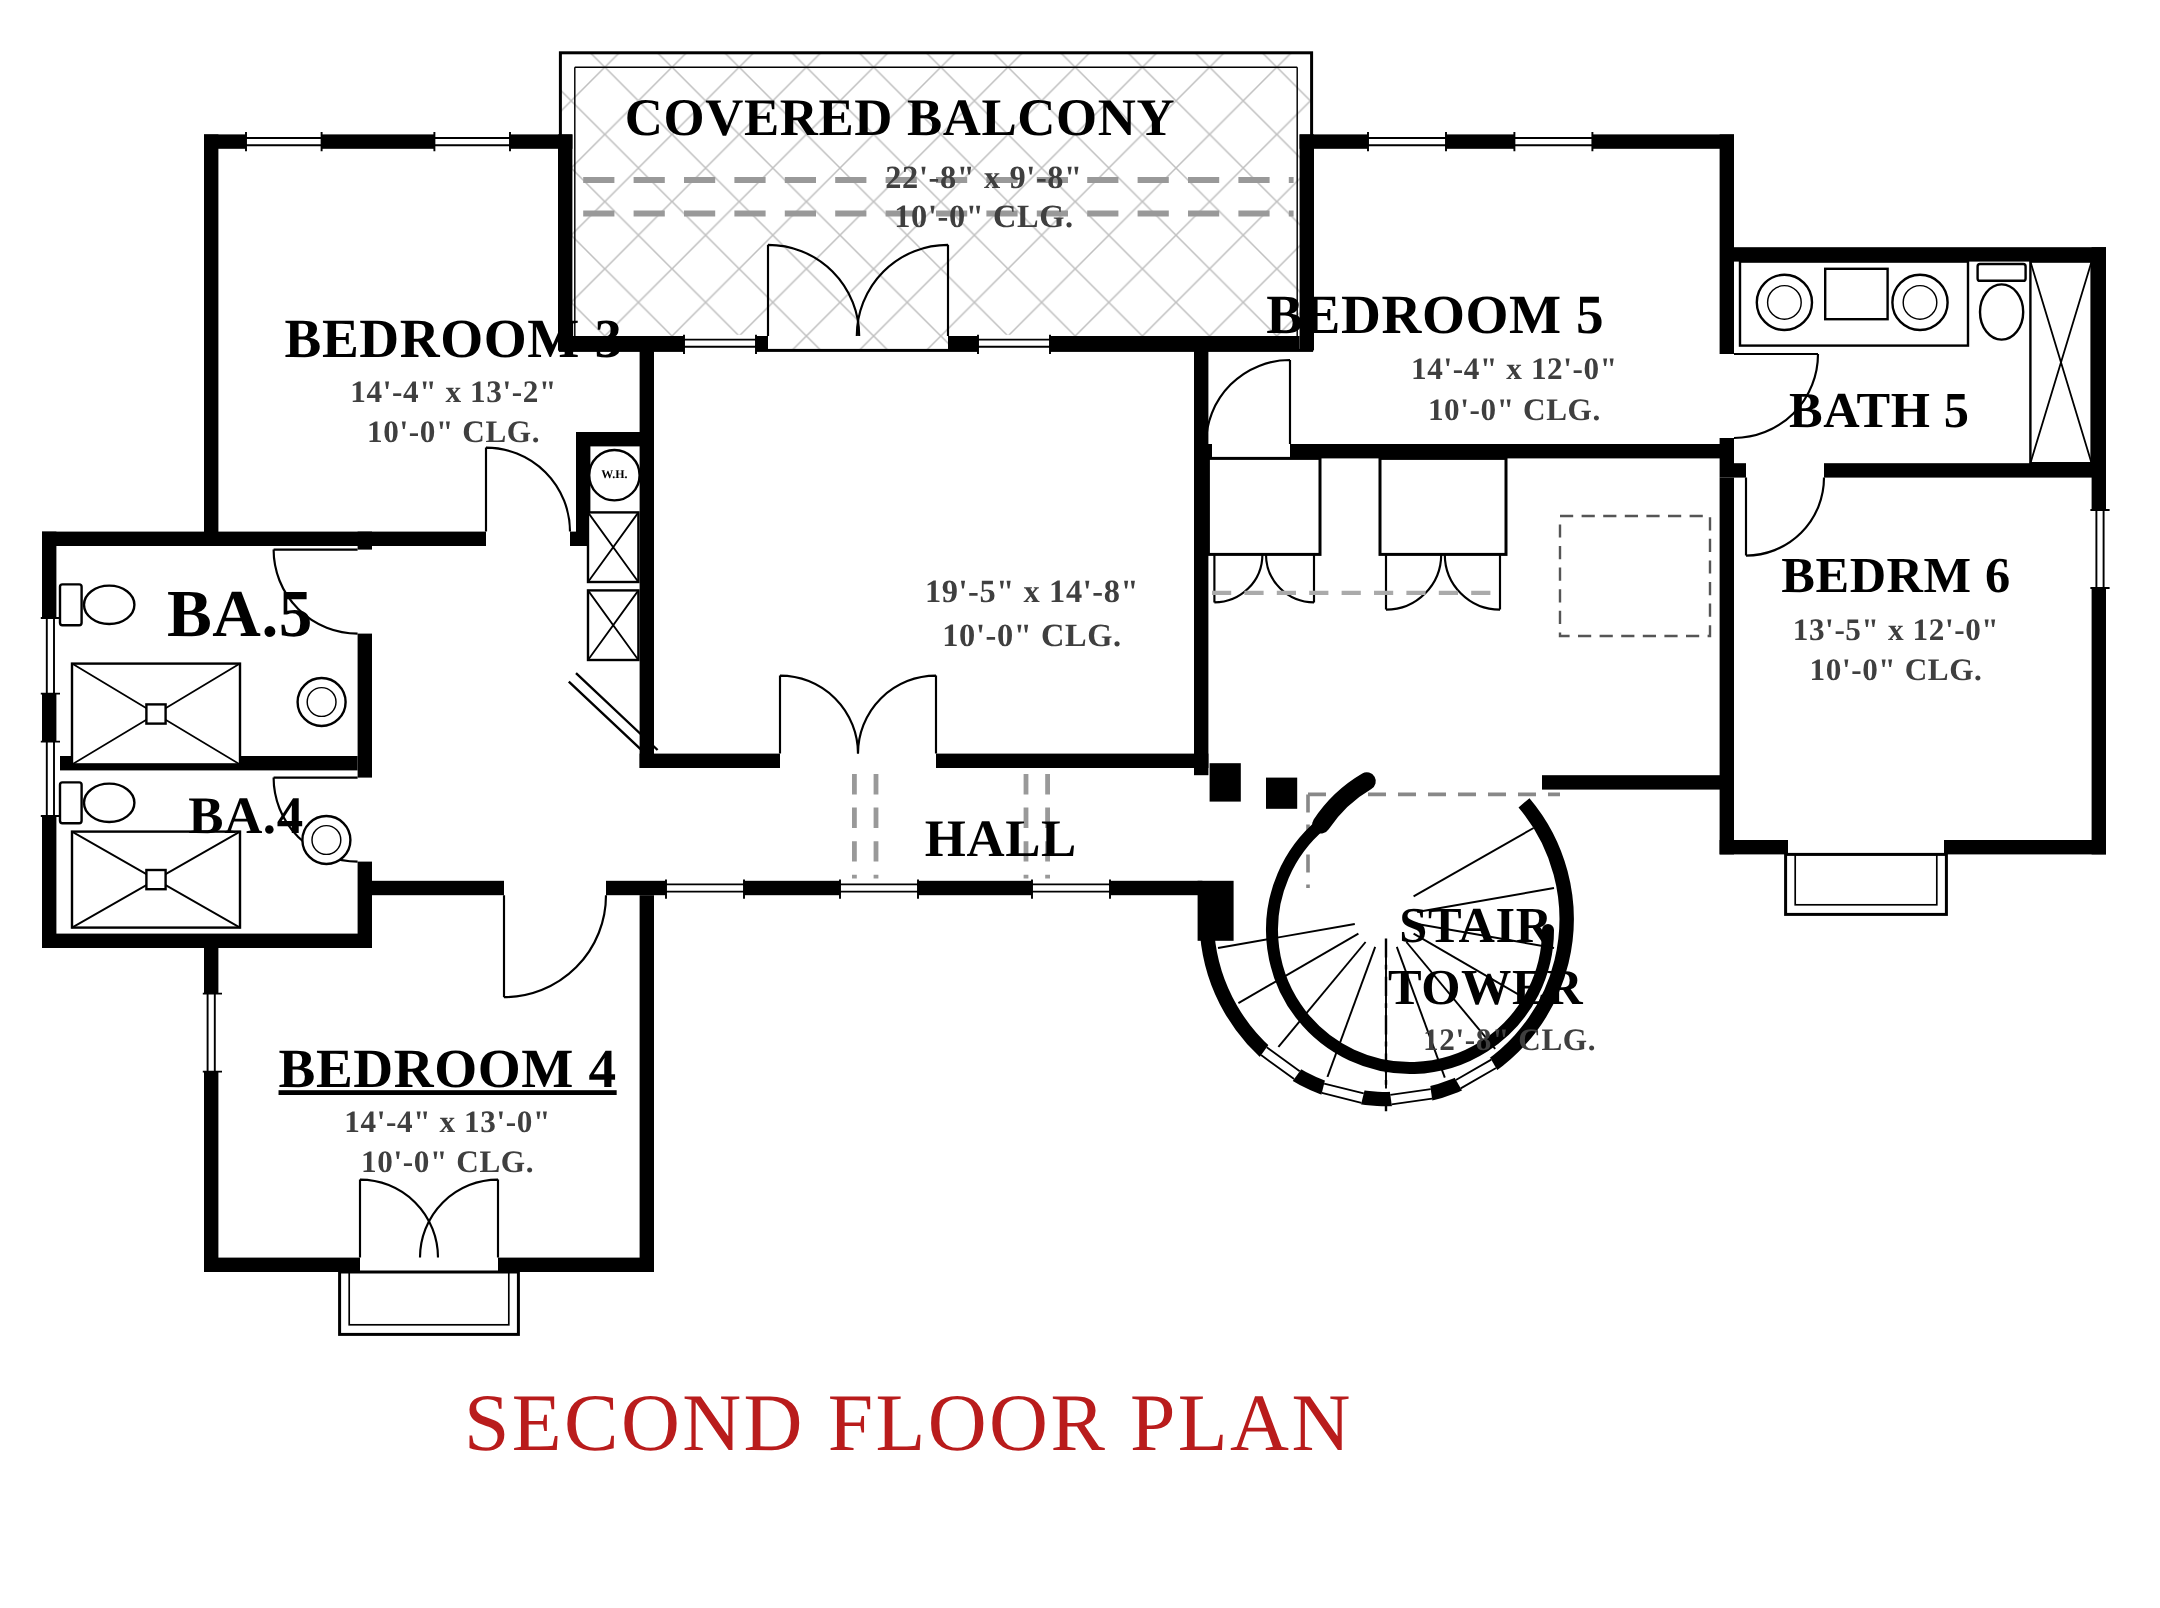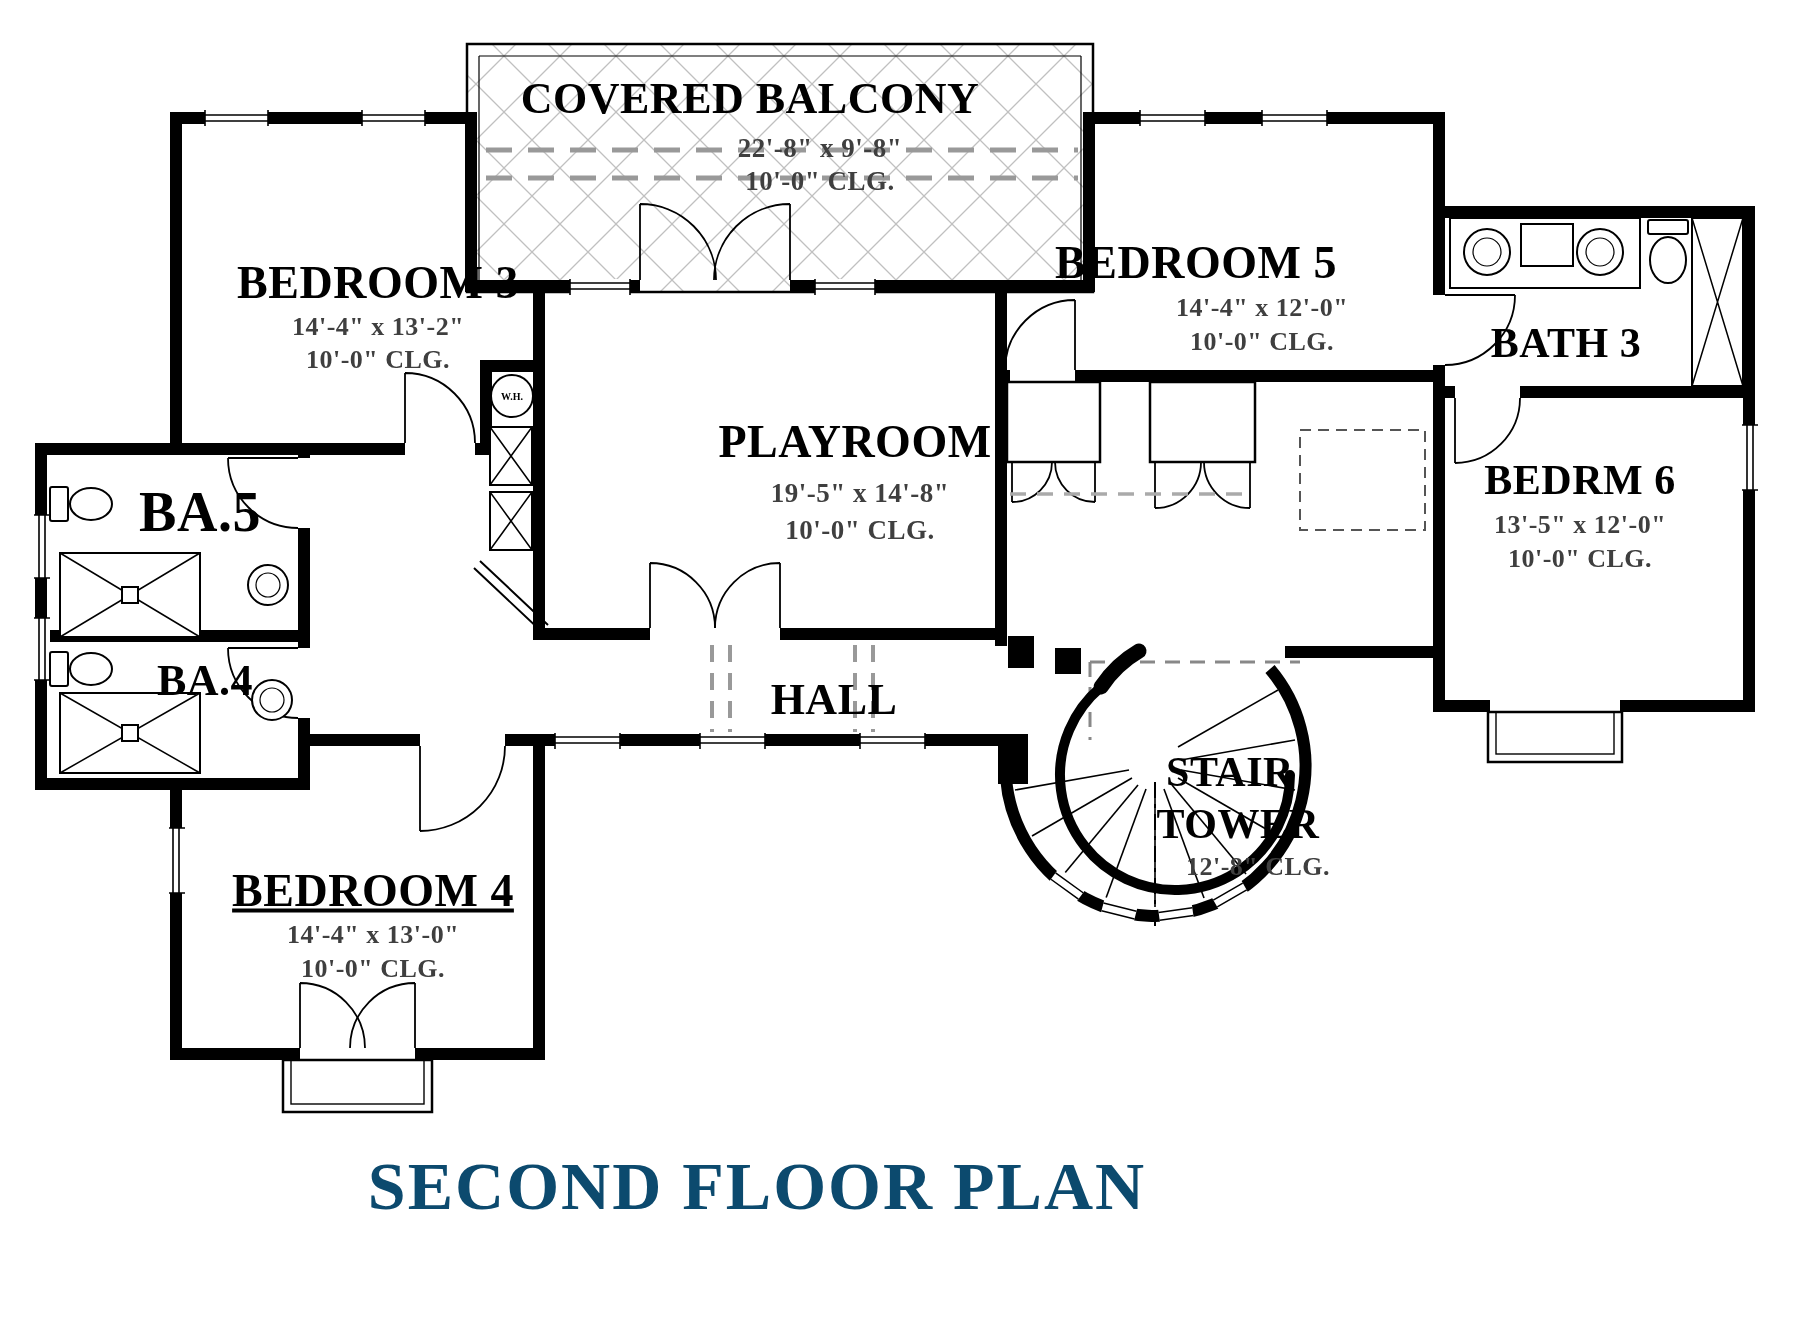--- a/index.html
+++ b/index.html
@@ -3,21 +3,21 @@
 <meta charset="utf-8">
 <style>
   html,body{margin:0;padding:0;background:#fff;}
   #canvas{position:relative;width:1800px;height:1340px;background:#ffffff;overflow:hidden;
           font-family:"Liberation Serif",serif;}
   svg{position:absolute;left:0;top:0;}
   .lbl{position:absolute;transform:translate(-50%,-50%);white-space:nowrap;
        font-family:"Liberation Serif",serif;font-weight:bold;color:#000;letter-spacing:.5px;}
   .dim{color:#3f3f3f;}
   .title{position:absolute;transform:translate(-50%,-50%);white-space:nowrap;
-         font-family:"Liberation Serif",serif;font-weight:bold;color:#0c4a6e;letter-spacing:2px;}
+         font-family:"Liberation Serif",serif;font-weight:normal;color:#b91c1c;letter-spacing:2px;}
   .tiny{font-size:10px;letter-spacing:0;}
 </style>
 </head>
 <body>
 
 <div id="canvas">
 
 <svg width="1800" height="1340" viewBox="0 0 1800 1340">
   <defs>
     <pattern id="hatch" width="56" height="56" patternUnits="userSpaceOnUse">
@@ -295,30 +295,29 @@
 <div class="lbl dim" style="left:820px;top:181px;font-size:27px;">10'-0" CLG.</div>
 
 <div class="lbl" style="left:378px;top:282px;font-size:46px;">BEDROOM 3</div>
 <div class="lbl dim" style="left:378px;top:327px;font-size:26px;">14'-4" x 13'-2"</div>
 <div class="lbl dim" style="left:378px;top:360px;font-size:26px;">10'-0" CLG.</div>
 
 <div class="lbl" style="left:1196px;top:262px;font-size:46px;">BEDROOM 5</div>
 <div class="lbl dim" style="left:1262px;top:308px;font-size:26px;">14'-4" x 12'-0"</div>
 <div class="lbl dim" style="left:1262px;top:342px;font-size:26px;">10'-0" CLG.</div>
 
-<div class="lbl" style="left:1566px;top:343px;font-size:42px;">BATH 3</div>
+<div class="lbl" style="left:1566px;top:343px;font-size:42px;">BATH 5</div>
 
 <div class="lbl" style="left:1580px;top:480px;font-size:42px;">BEDRM 6</div>
 <div class="lbl dim" style="left:1580px;top:525px;font-size:26px;">13'-5" x 12'-0"</div>
 <div class="lbl dim" style="left:1580px;top:559px;font-size:26px;">10'-0" CLG.</div>
 
 <div class="lbl" style="left:200px;top:512px;font-size:56px;">BA.5</div>
 <div class="lbl" style="left:205px;top:680px;font-size:44px;">BA.4</div>
 
-<div class="lbl" style="left:855px;top:441px;font-size:46px;">PLAYROOM</div>
 <div class="lbl dim" style="left:860px;top:493px;font-size:27px;">19'-5" x 14'-8"</div>
 <div class="lbl dim" style="left:860px;top:530px;font-size:27px;">10'-0" CLG.</div>
 
 <div class="lbl" style="left:818px;top:699px;font-size:44px;margin-left:16px;">HALL</div>
 
 <div class="lbl" style="left:1230px;top:772px;font-size:42px;">STAIR</div>
 <div class="lbl" style="left:1238px;top:824px;font-size:42px;">TOWER</div>
 <div class="lbl dim" style="left:1258px;top:867px;font-size:26px;">12'-8" CLG.</div>
 
 <div class="lbl" style="left:373px;top:890px;font-size:46px;text-decoration:underline;">BEDROOM 4</div>

